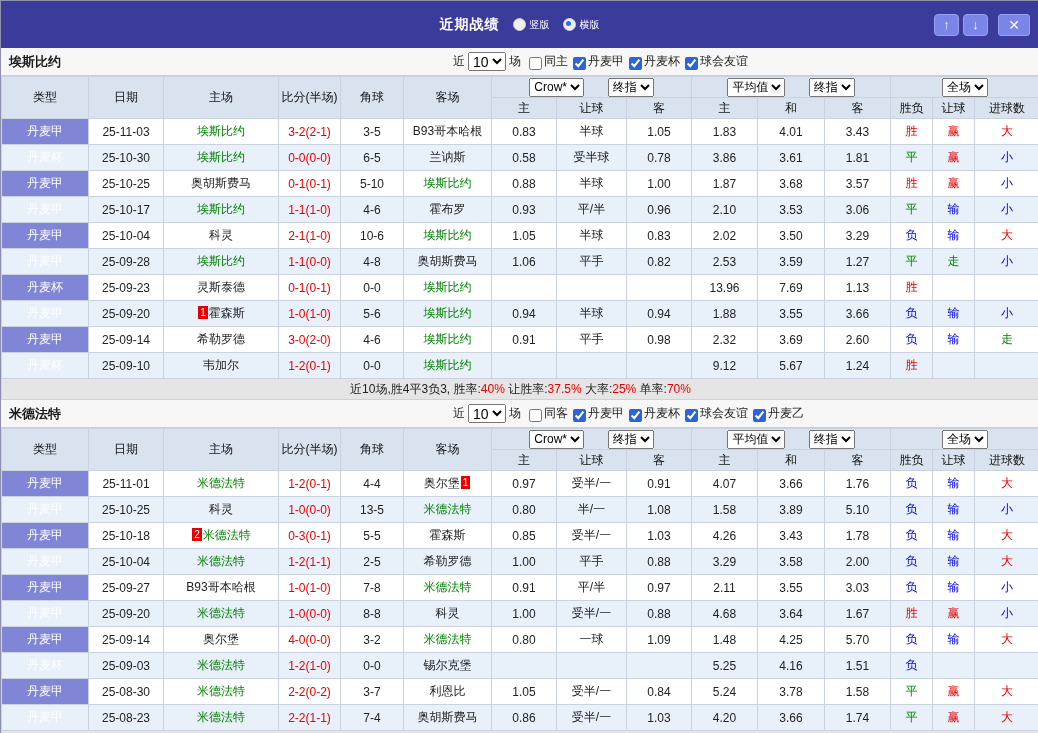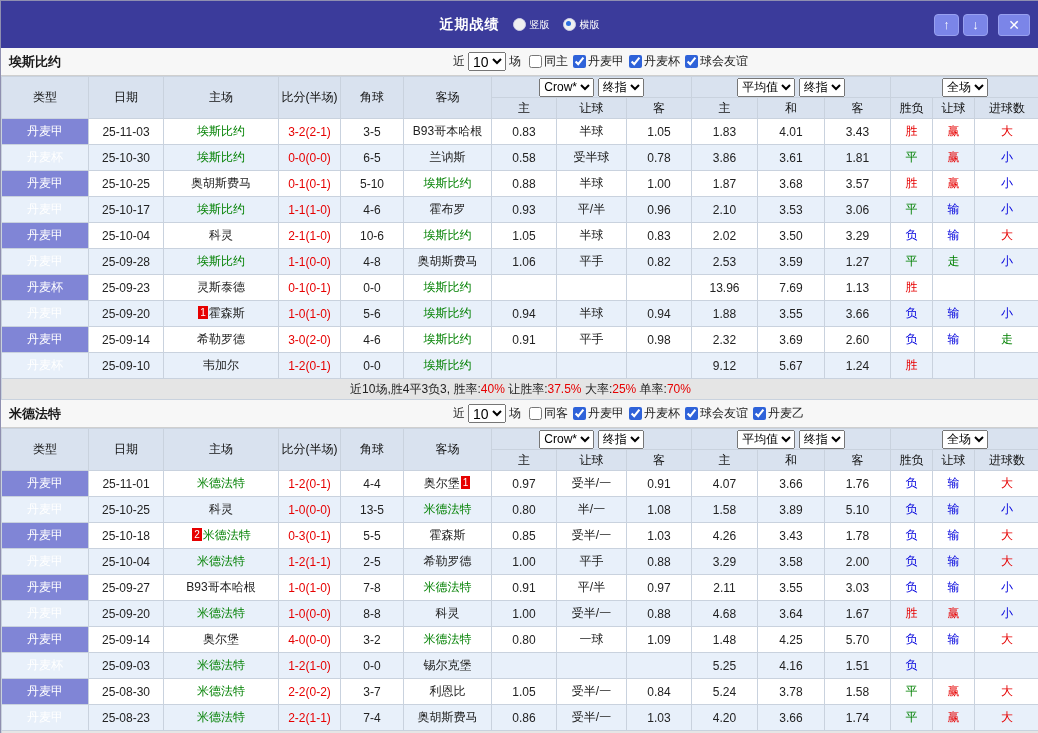--- a/index.html
+++ b/index.html
@@ -13,26 +13,26 @@
   .rdot{width:11px;height:11px;border-radius:50%;background:#f0f0f0;border:1px solid #cfcfe8;display:inline-block;position:relative;}
   .rdot.on::after{content:"";position:absolute;left:2px;top:2px;width:5px;height:5px;border-radius:50%;background:#2B6FE0;}
   .tb-buttons{display:flex;align-items:center;gap:4px;}
   .tb-btn{width:25px;height:22px;background:#7B85E8;border:1px solid #98A0F0;border-radius:4px;color:#fff;font-size:13px;line-height:1;display:flex;align-items:center;justify-content:center;cursor:pointer;padding:0;font-family:inherit;}
   .tb-close{width:32px;margin-left:6px;border-radius:3px;font-size:14px;}
   .section-header{height:27px;background:#F7F7F7;border-bottom:1px solid #CFCFCF;display:flex;align-items:center;position:relative;padding-left:8px;}
   .team-name{font-weight:bold;font-size:13px;color:#1a1a1a;}
   .filters{position:absolute;left:452px;display:flex;align-items:center;gap:3px;white-space:nowrap;}
   .filters select{height:19px;font-size:14px;font-family:inherit;}
   .cb-group{display:flex;align-items:center;}
-  .cb{display:flex;align-items:center;margin-left:5px;cursor:pointer;}
+  .cb{display:flex;align-items:flex-end;margin-left:5px;cursor:pointer;}
   .cb input{width:13px;height:13px;margin:0 2px 0 0;accent-color:#2E62D9;}
   table{border-collapse:collapse;table-layout:fixed;width:1038px;}
   th,td{border:1px solid #C9D2DE;text-align:center;overflow:hidden;white-space:nowrap;padding:0;}
   thead th{background:#D9E2EF;font-weight:normal;color:#111;height:20px;}
-  .selcell .sel{height:19px;font-size:12px;margin:0 0;font-family:inherit;vertical-align:middle;}
+  .selcell .sel{height:19px;font-size:12px;margin:0 10px;font-family:inherit;vertical-align:middle;}
   tbody td{height:25px;background:#fff;}
   tbody tr:nth-child(even) td{background:#E8F0FA;}
   tbody td.cell-type{background:#8085D6;color:#fff;}
   tfoot td{height:20px;background:#e5e5e5;}
   .badge{display:inline-block;background:#E60000;color:#fff;font-size:10px;line-height:13px;height:13px;padding:0 2px;margin:0 1px;vertical-align:1px;}
   .team.hl{color:#008000;}
   .c-red{color:#E60000;margin-top:29px;}
   .c-green{color:#008000;}
   .c-blue{color:#0000DD;}
 </style>

